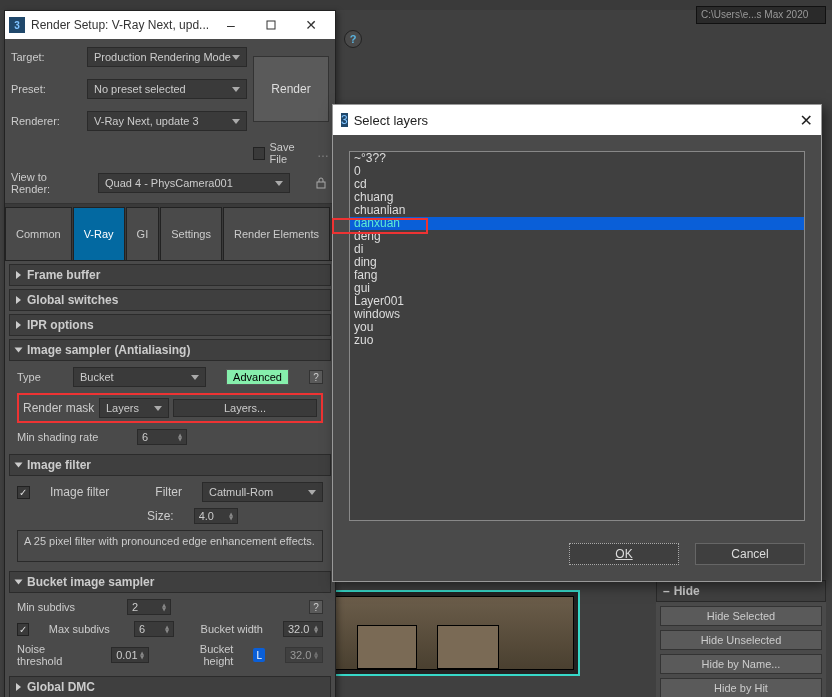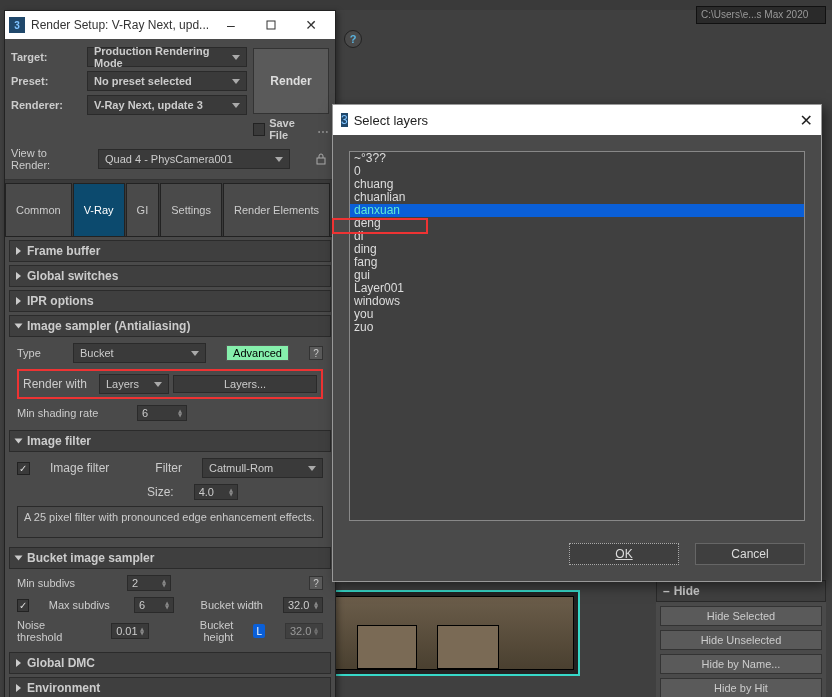--- a/index.html
+++ b/index.html
@@ -37,24 +37,23 @@
     margin-right: 6px;
   }
   .titlebar-title { flex: 1; font-size: 12px; color: #333; overflow: hidden; white-space: nowrap; text-overflow: ellipsis; }
   .titlebar-btn { width: 40px; height: 28px; display: flex; align-items: center; justify-content: center; color: #333; font-size: 14px; }
   .titlebar-btn svg { width: 10px; height: 10px; }
 
   .top-form {
     padding: 8px 6px 4px 6px;
     display: grid;
     grid-template-columns: 70px 1fr 76px;
-    gap: 4px 6px;
+    gap: 12px 6px;
     align-items: center;
     background: #4a4a4a;
-    font-weight: bold;
   }
   .form-label { font-size: 11px; color: #ccc; }
   .dropdown {
     background: #3a3a3a;
     border: 1px solid #2a2a2a;
     height: 20px;
     display: flex;
     align-items: center;
     padding: 0 6px;
     font-size: 11px;
@@ -96,21 +95,21 @@
   .tab {
     padding: 20px 10px;
     font-size: 11px;
     color: #ccc;
     background: #4a4a4a;
     border: 1px solid #222;
     border-bottom: none;
     margin-right: 1px;
     margin-top: 3px;
   }
-  .tab.active { background: #0c4a6e; color:#fff; }
+  .tab.active { background: #0369a1; color:#fff; }
 
   .rollout-area { background: #4a4a4a; padding: 0 4px 4px 4px; }
   .rollout {
     background: #4a4a4a;
     margin-top: 3px;
   }
   .rollout-head {
     background: #3f3f3f;
     border: 1px solid #2b2b2b;
     padding: 3px 6px;
@@ -313,21 +312,21 @@
       <div class="rollout-body">
         <div class="row">
           <label style="width:36px;">Type</label>
           <div class="dropdown" style="flex:1">
               <span>Bucket</span>
             </div>
           <div class="btn-small">Advanced</div>
           <div class="helpq">?</div>
         </div>
         <div class="red-box render-mask-row">
-          <label style="width:72px;">Render with</label>
+          <label style="width:72px;">Render mask</label>
           <div class="dropdown" style="width:70px">
               <span>Layers</span>
             </div>
           <div class="wide-btn">Layers...</div>
         </div>
         <div class="row">
           <label style="width:100px;">Min shading rate</label>
           <div class="spinner">
               <span>6</span>
             </div>
@@ -422,20 +421,21 @@
 <div class="select-layers">
   <div class="sl-title">
     <div class="app-icon" style="background:#20486b;color:#7fc3ff;">3</div>
     <span class="sl-name">Select layers</span>
     <span class="sl-close">✕</span>
   </div>
   <div class="sl-body">
     <div class="listbox" id="layer-list">
         <div class="item">~°3??</div>
         <div class="item">0</div>
+        <div class="item">cd</div>
         <div class="item">chuang</div>
         <div class="item">chuanlian</div>
         <div class="item selected">danxuan</div>
         <div class="item">deng</div>
         <div class="item">di</div>
         <div class="item">ding</div>
         <div class="item">fang</div>
         <div class="item">gui</div>
         <div class="item">Layer001</div>
         <div class="item">windows</div>

